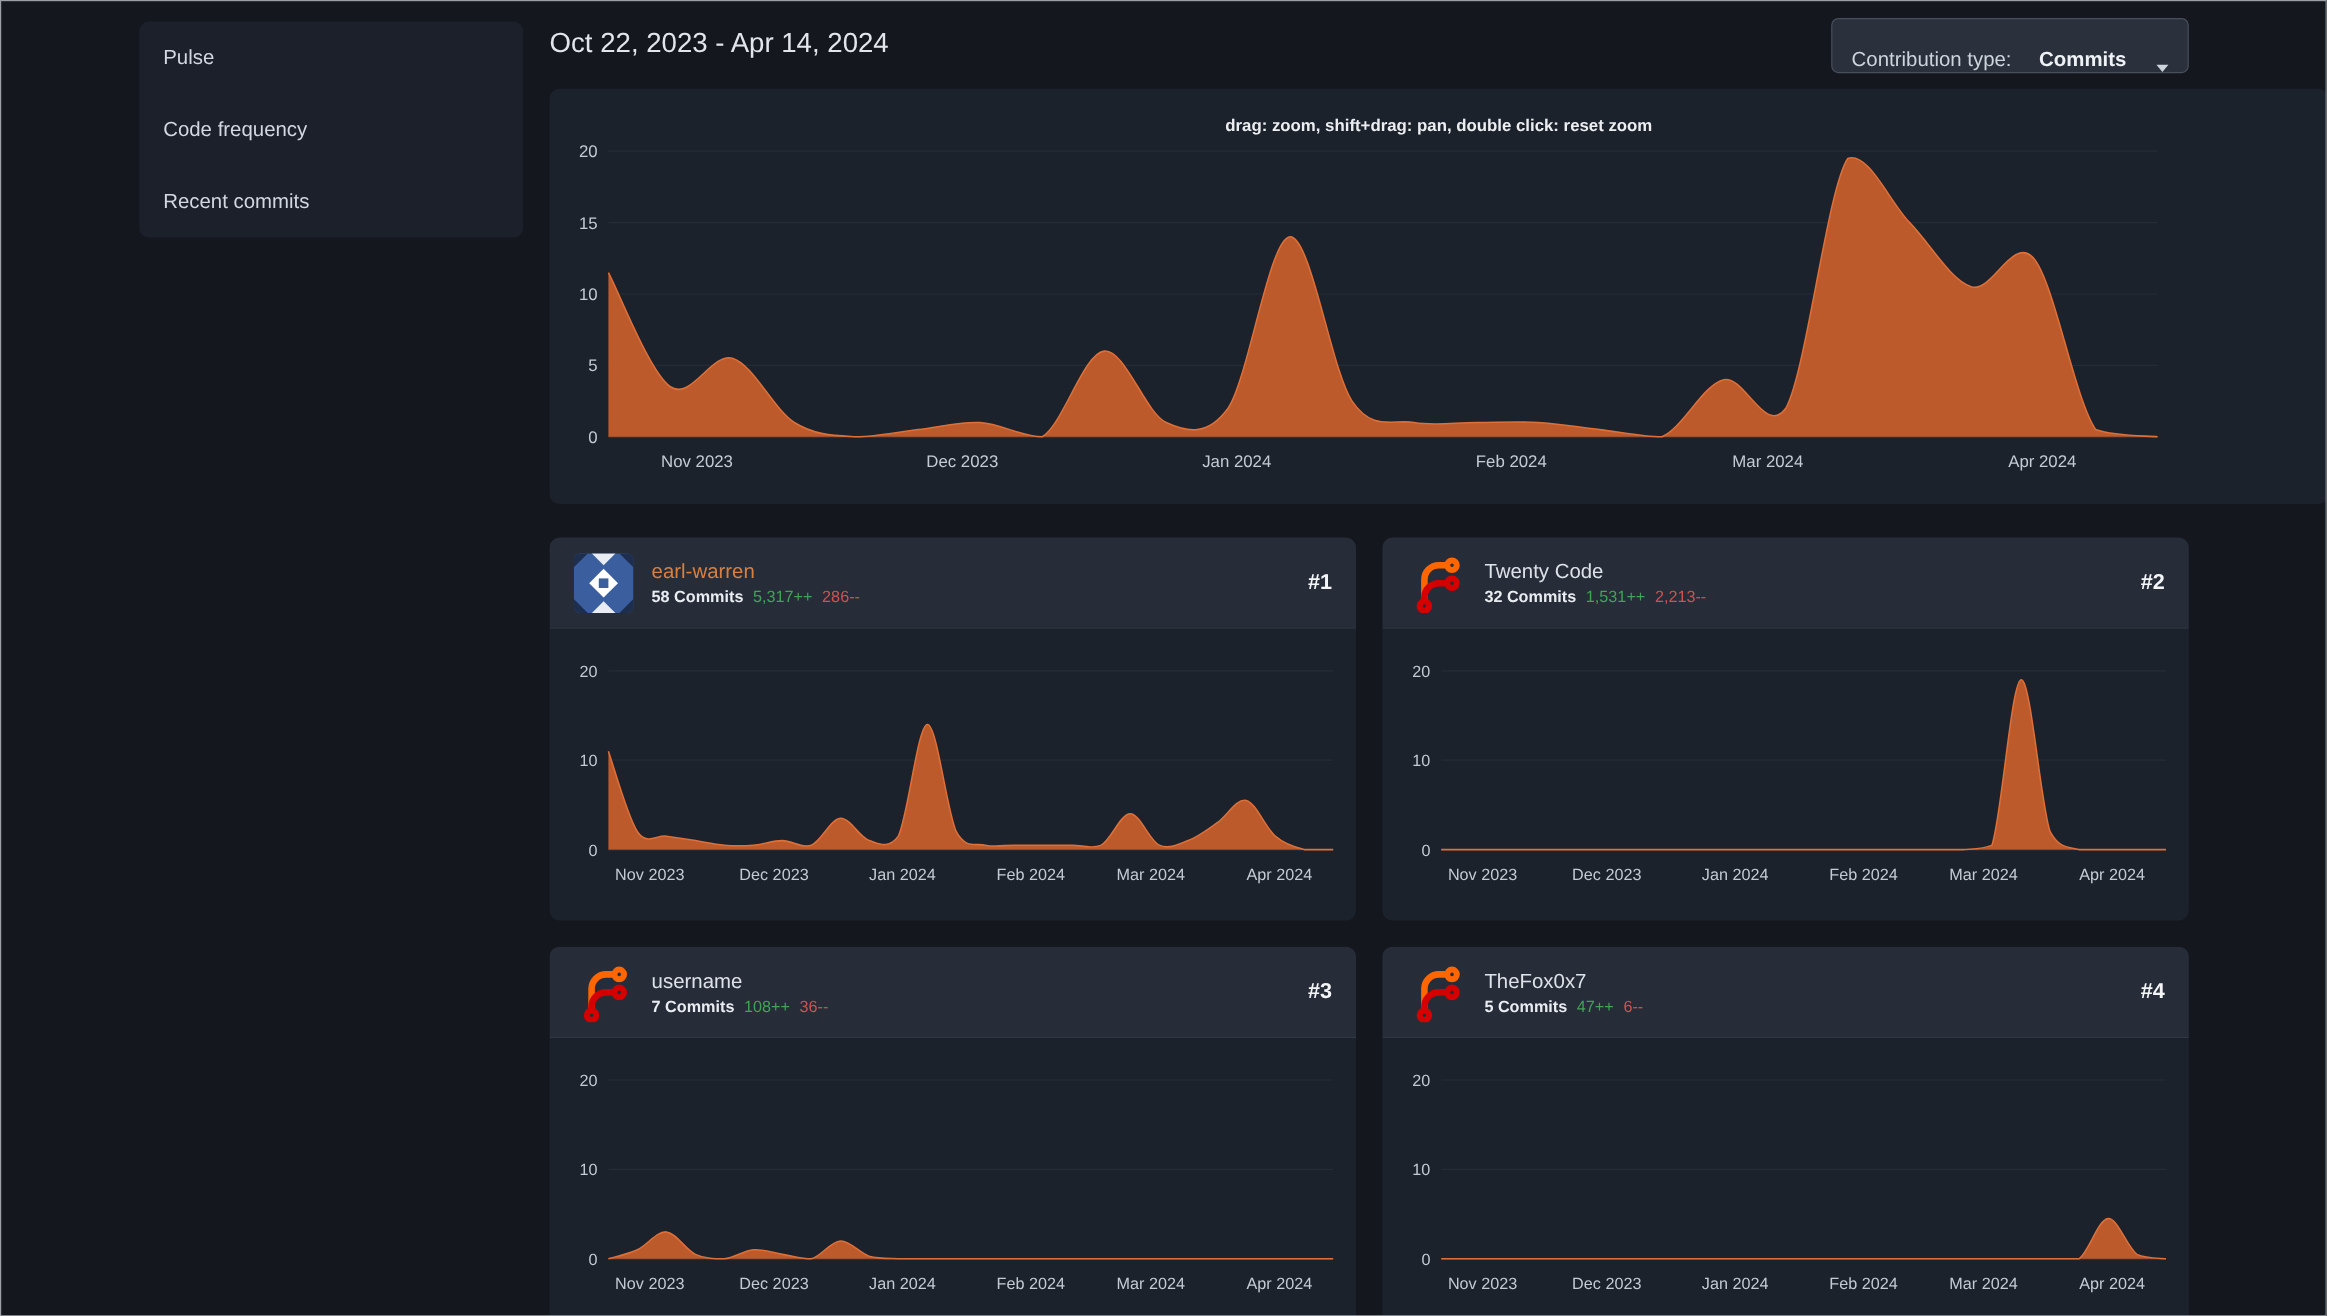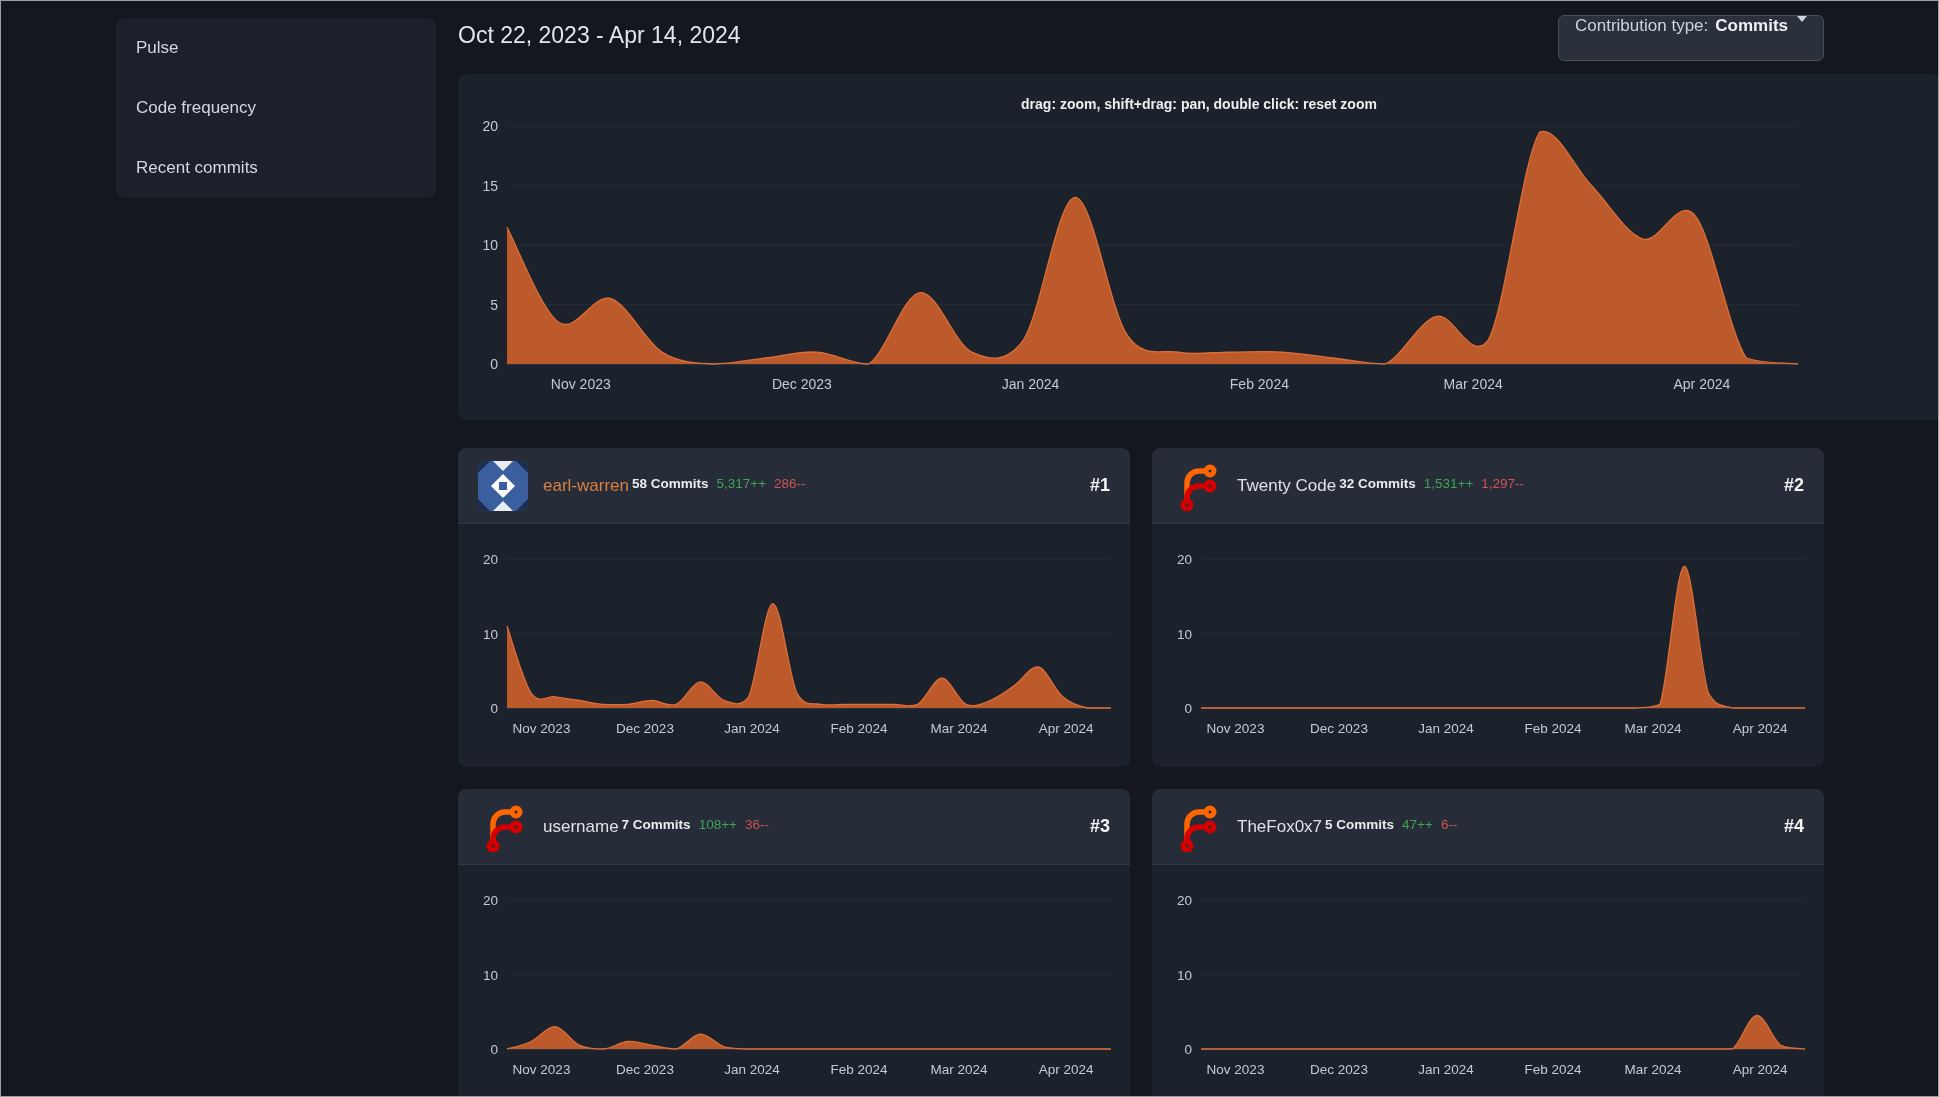--- a/index.html
+++ b/index.html
@@ -8,39 +8,39 @@
   .window-border{position:absolute;inset:0;border:1px solid #9aa0a6;pointer-events:none;z-index:50}
 
   
   .sidebar{position:absolute;left:116px;top:18px;width:320px;background:#1b202a;border-radius:8px;overflow:hidden}
   .side-item{display:flex;align-items:center;height:60px;padding:0 20px;font-size:17px;color:#d2d8e0;cursor:pointer}
   .side-item.active{background:#2b313e}
 
   
   .main-area{position:absolute;left:458px;top:0;width:1366px;height:1097px}
   .page-title{position:absolute;left:0;top:22px;font-size:23px;font-weight:500;color:#e2e5ea}
-  .ctype-btn{position:absolute;right:0;top:15px;height:46px;display:flex;align-items:flex-start;gap:7px;padding:0 16px;
+  .ctype-btn{position:absolute;right:0;top:15px;height:46px;display:flex;align-items:flex-end;gap:23px;padding:0 16px;
     background:#2a303c;border:1px solid #474f5c;border-radius:6px;font-size:17px;color:#ced4dc;cursor:pointer;font-family:inherit}
   .ctype-btn b{color:#eef1f5}
   .caret{width:0;height:0;border-left:5px solid transparent;border-right:5px solid transparent;border-top:6px solid #ced4dc;margin-left:2px}
 
   .card{background:#1c222c;border-radius:8px}
   .main-chart{position:absolute;left:0;top:74px;width:1482px;height:346px}
   .hint{position:absolute;top:22px;left:0;right:0;text-align:center;font-size:14px;font-weight:700;color:#eceef1}
   svg.chart{display:block;position:absolute;left:0;top:0}
   svg.chart text{font-family:"Liberation Sans",sans-serif;fill:#c4cad2;font-size:14px}
   svg.chart.mini text{font-size:13.5px}
 
   
   .cards{position:absolute;left:0;top:448px;width:1366px;display:grid;grid-template-columns:672px 672px;gap:22px}
   .contrib{height:319px;overflow:hidden;position:relative}
   .chead{height:76px;background:#262c38;border-bottom:1px solid #313845;display:flex;align-items:center;padding:0 20px;border-radius:8px 8px 0 0}
   .avatar{width:50px;height:50px;border-radius:6px;overflow:hidden;flex:0 0 auto}
   .avatar svg{width:100%;height:100%;display:block}
-  .who{margin-left:15px;display:flex;flex-direction:row;gap:3px}
+  .who{margin-left:15px;display:flex;flex-direction:column;gap:3px}
   .uname{font-size:17px;color:#dde2e8;cursor:pointer;text-decoration:none}
   .uname.orange{color:#d9803f}
   .stats{display:flex;gap:8px;font-size:13.5px;font-weight:400;color:#e9edf1}
   .add{color:#40a356}.del{color:#d05252}
   .rank{margin-left:auto;font-size:18px;font-weight:700;color:#f3f5f7}
   .mini-wrap{position:relative;width:672px;height:243px}
 </style>
 </head>
 <body>
 
@@ -143,21 +143,21 @@
               <circle cx="76" cy="50" r="8" stroke="#d40000" stroke-width="10"></circle>
               <circle cx="30" cy="88" r="8" stroke="#d40000" stroke-width="10"></circle>
             </g>
           </svg>
         </span>
         <div class="who">
           <a class="uname">Twenty Code</a>
           <div class="stats">
             <b>32 Commits</b>
             <span class="add">1,531++</span>
-            <span class="del">1,297--</span>
+            <span class="del">2,213--</span>
           </div>
         </div>
         <span class="rank">#2</span>
       </header>
       <div class="mini-wrap">
         <svg id="chart-c1" class="chart mini" width="672" height="243">
             <line x1="49" y1="184.0" x2="653" y2="184.0" stroke="#3a4150" stroke-width="1"></line>
             <text x="40" y="189.0" text-anchor="end">0</text>
             <line x1="49" y1="109.5" x2="653" y2="109.5" stroke="#262c37" stroke-width="1"></line>
             <text x="40" y="114.5" text-anchor="end">10</text>

